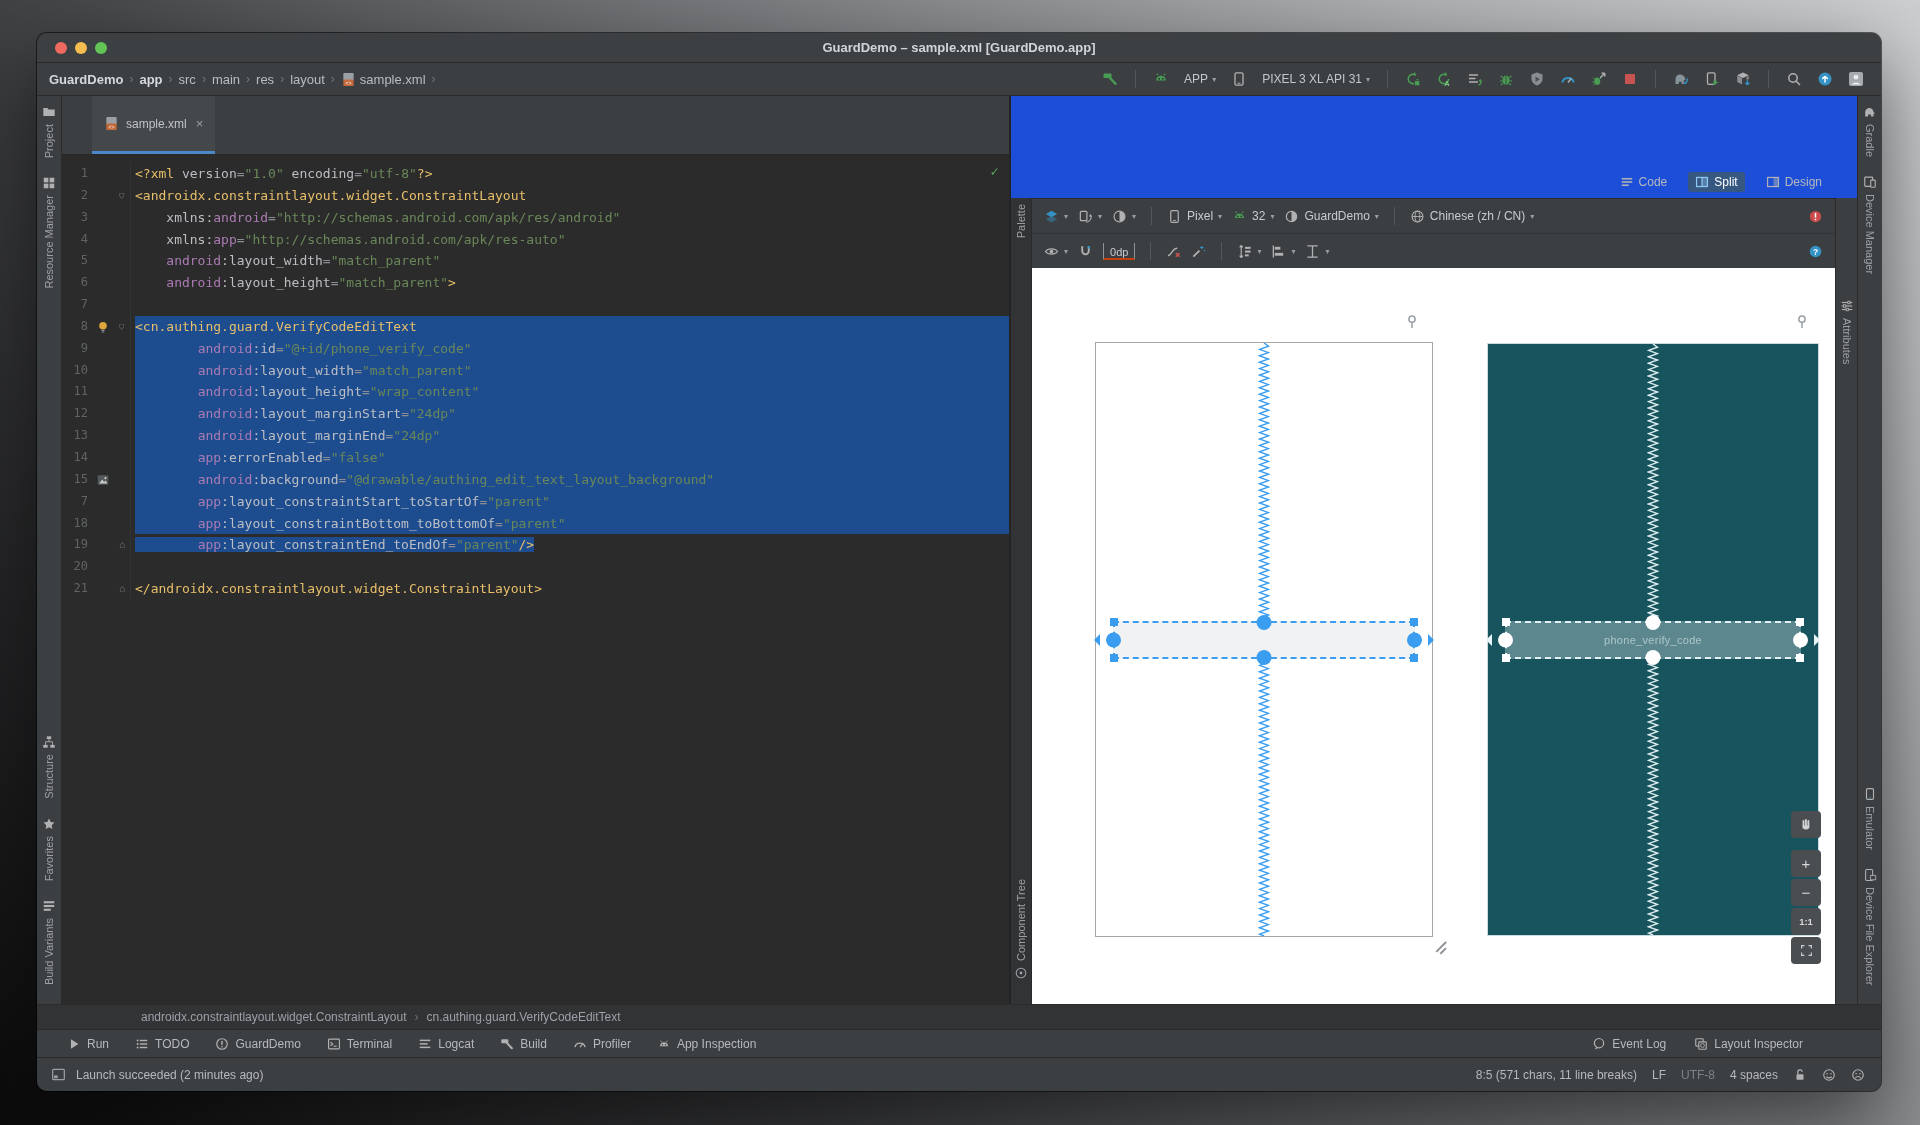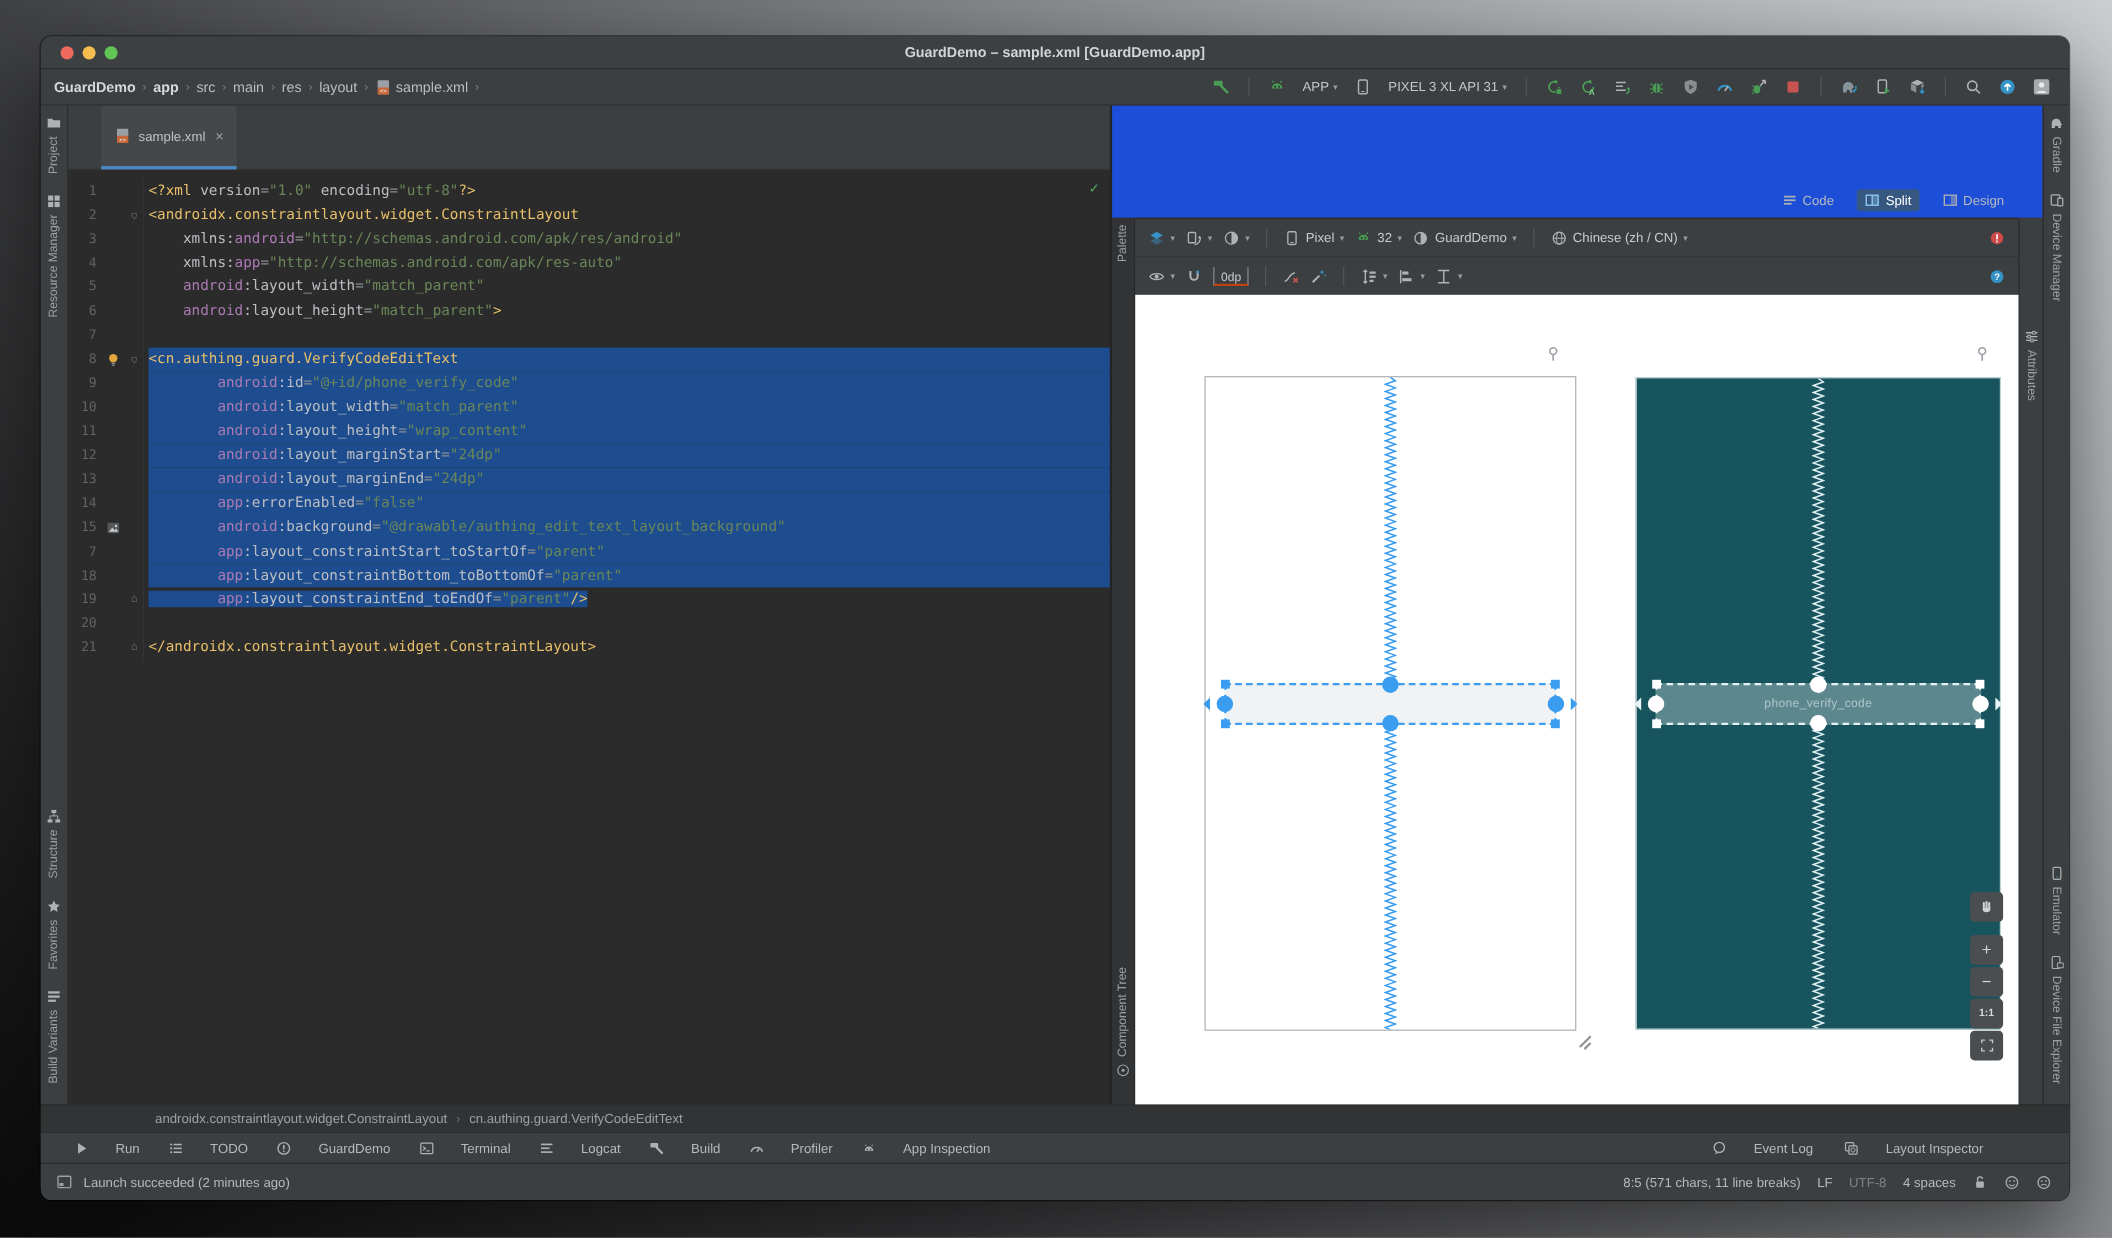--- a/index.html
+++ b/index.html
@@ -121,21 +121,21 @@
     display:flex;align-items:center;justify-content:center;font-size:15px;margin-top:2px;cursor:pointer;
     font-family:"Liberation Sans",sans-serif;}
   .zbtn.hand{margin-bottom:10px;}
   .zbtn.one{font-size:9.5px;font-weight:bold;}
   
   .xmlbar{height:24px;flex:0 0 24px;background:#313335;border-top:1px solid #2b2b2b;
     display:flex;align-items:center;gap:8px;padding-left:104px;font-size:12px;color:#9CA0A8;}
   .xmlbar .xsep{color:#6f7276;}
   .bottombar{height:27px;flex:0 0 27px;background:#3C3F41;border-top:1px solid #2b2b2b;
     display:flex;align-items:center;font-size:12px;color:#b6b9bc;padding:0 78px 0 30px;}
-  .bbitem{display:inline-flex;align-items:flex-start;gap:24px;margin-right:26px;cursor:pointer;}
+  .bbitem{display:inline-flex;align-items:flex-start;gap:6px;margin-right:26px;cursor:pointer;}
   .bbright{margin-left:auto;display:flex;}
   .bbright .bbitem{margin-right:0;margin-left:28px;}
   
   .statusbar{height:33px;flex:0 0 33px;background:#3C3F41;border-top:1px solid #282828;
     display:flex;align-items:center;font-size:12px;color:#b6b9bc;padding:0 16px 0 14px;}
   .statusbar .msg{margin-left:10px;}
   .sbright{margin-left:auto;display:flex;align-items:center;gap:15px;}
   .sbdim{color:#7e8287;}
 </style>
 </head>

